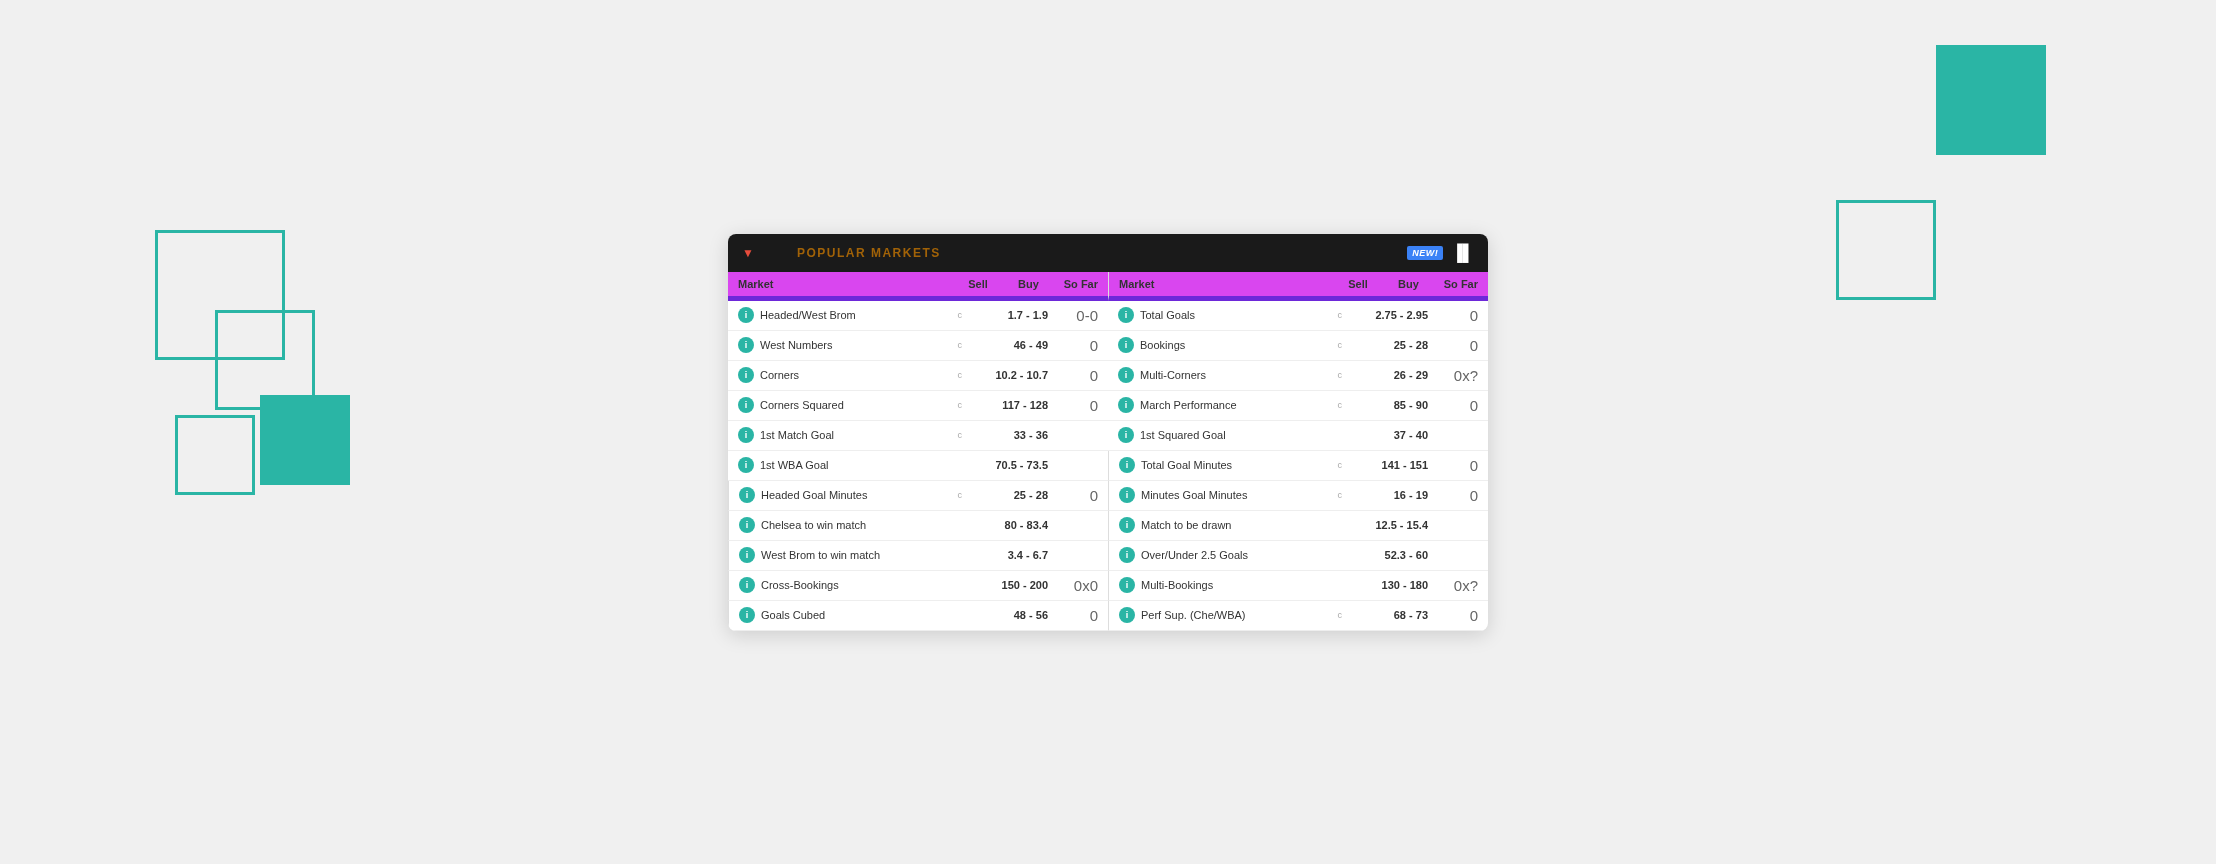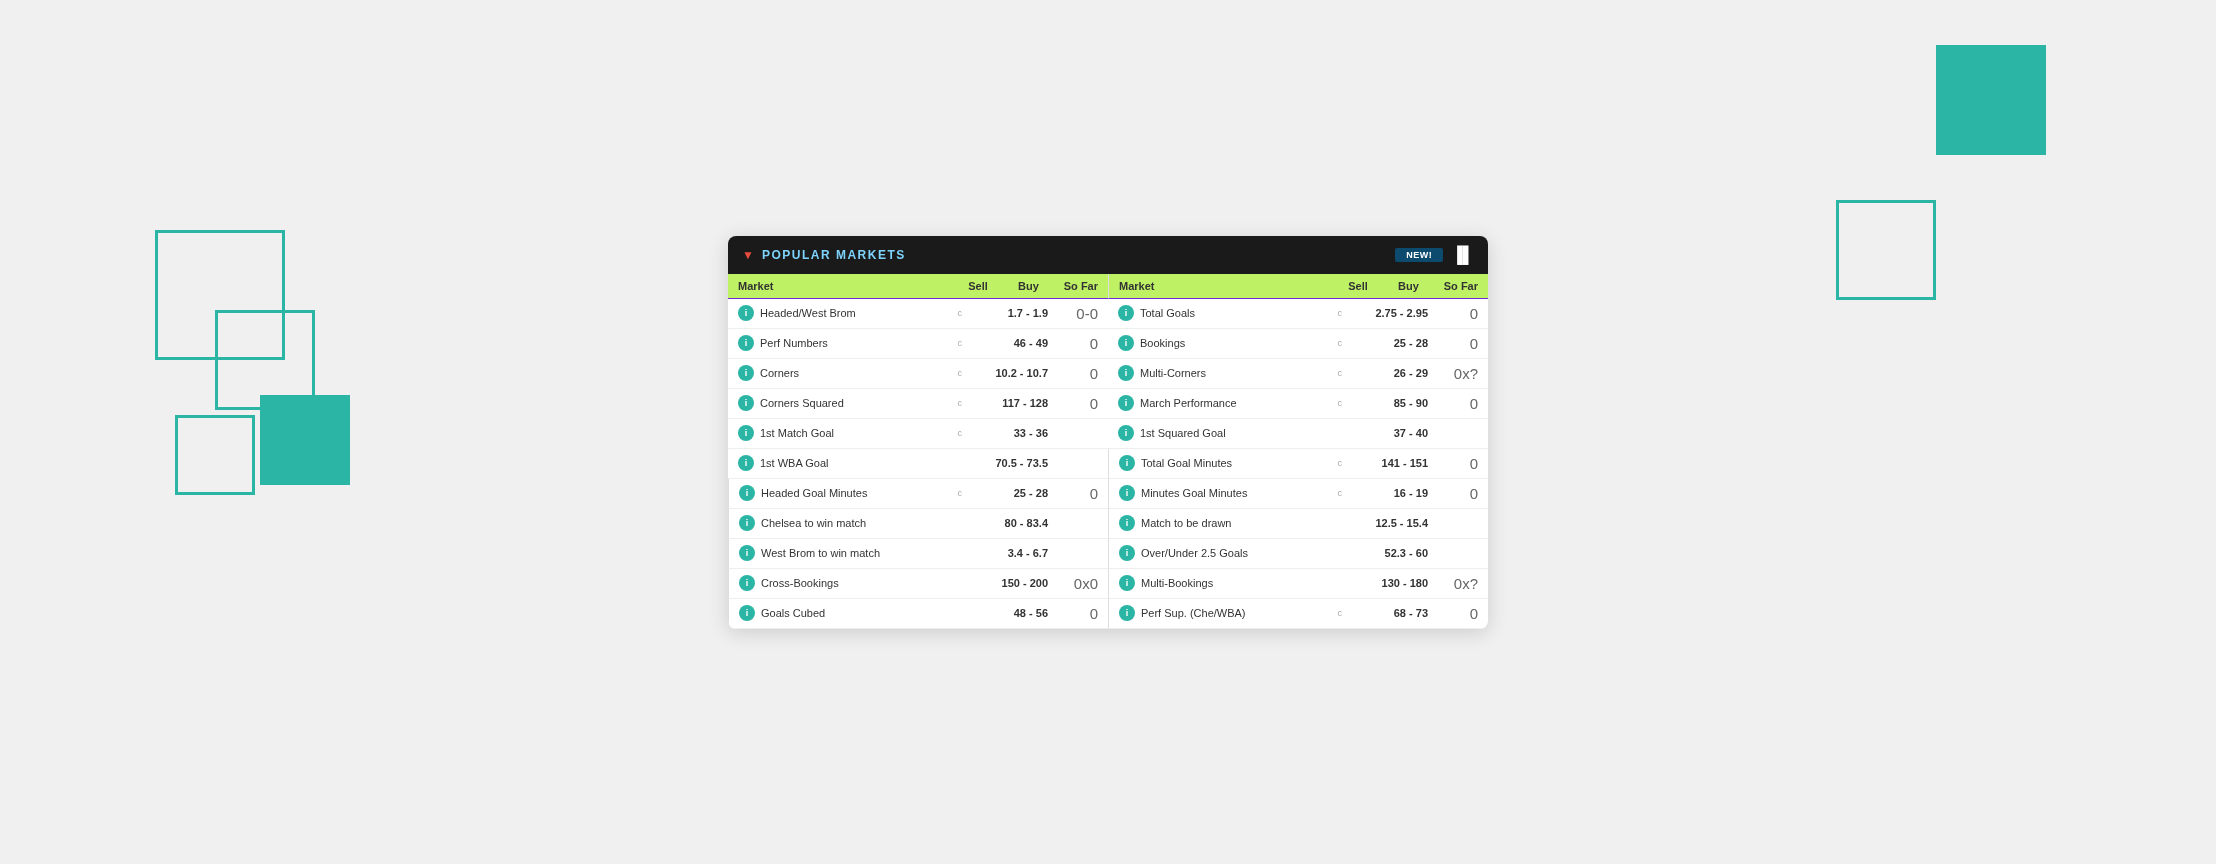--- a/index.html
+++ b/index.html
@@ -49,57 +49,59 @@
     .header-left {
       display: flex;
       align-items: center;
       gap: 8px;
     }
     .header-arrow {
       color: #e74c3c;
       font-size: 12px;
     }
     .header-title {
-      color: #7dd3fc;
+      color: #a16207;
       font-size: 12px;
       font-weight: bold;
       letter-spacing: 1.5px;
+      margin-left: 35px;
     }
     .header-right {
       display: flex;
       align-items: center;
       gap: 8px;
     }
     .new-badge {
-      background: #0c4a6e;
+      background: #3b82f6;
       color: white;
       font-size: 9px;
       font-weight: bold;
-      padding: 2px 11px;
+      padding: 2px 5px;
       border-radius: 2px;
       letter-spacing: 0.5px;
+      font-style: italic;
     }
     .bar-chart-icon {
       color: white;
       font-size: 16px;
     }
 
     
     .markets-table {
       display: grid;
       grid-template-columns: 1fr 1fr;
       border-collapse: collapse;
     }
 
     .col-headers {
       display: flex;
       align-items: center;
       padding: 6px 10px;
-      background: #bef264;
-      border-bottom: 1px solid #6d28d9;
+      background: #d946ef;
+      border-bottom: 5px solid #6d28d9;
       font-size: 11px;
       font-weight: bold;
       color: #333;
     }
     .col-headers .market-label { flex: 1; }
     .col-headers .sell-label { width: 80px; text-align: center; }
     .col-headers .buy-label { width: 30px; text-align: left; }
     .col-headers .sofar-label { width: 50px; text-align: right; }
 
     .col-headers.right-side {
@@ -205,21 +207,21 @@
           <span class="sell-buy">1.7 - 1.9</span>
           <span class="so-far">0-0</span>
         </div><div class="market-row">
           <span class="info-icon">i</span>
           <span class="market-name">Total Goals</span>
           <span class="change-icon">c</span>
           <span class="sell-buy">2.75 - 2.95</span>
           <span class="so-far">0</span>
         </div><div class="market-row">
           <span class="info-icon">i</span>
-          <span class="market-name">Perf Numbers</span>
+          <span class="market-name">West Numbers</span>
           <span class="change-icon">c</span>
           <span class="sell-buy">46 - 49</span>
           <span class="so-far">0</span>
         </div><div class="market-row">
           <span class="info-icon">i</span>
           <span class="market-name">Bookings</span>
           <span class="change-icon">c</span>
           <span class="sell-buy">25 - 28</span>
           <span class="so-far">0</span>
         </div><div class="market-row">

